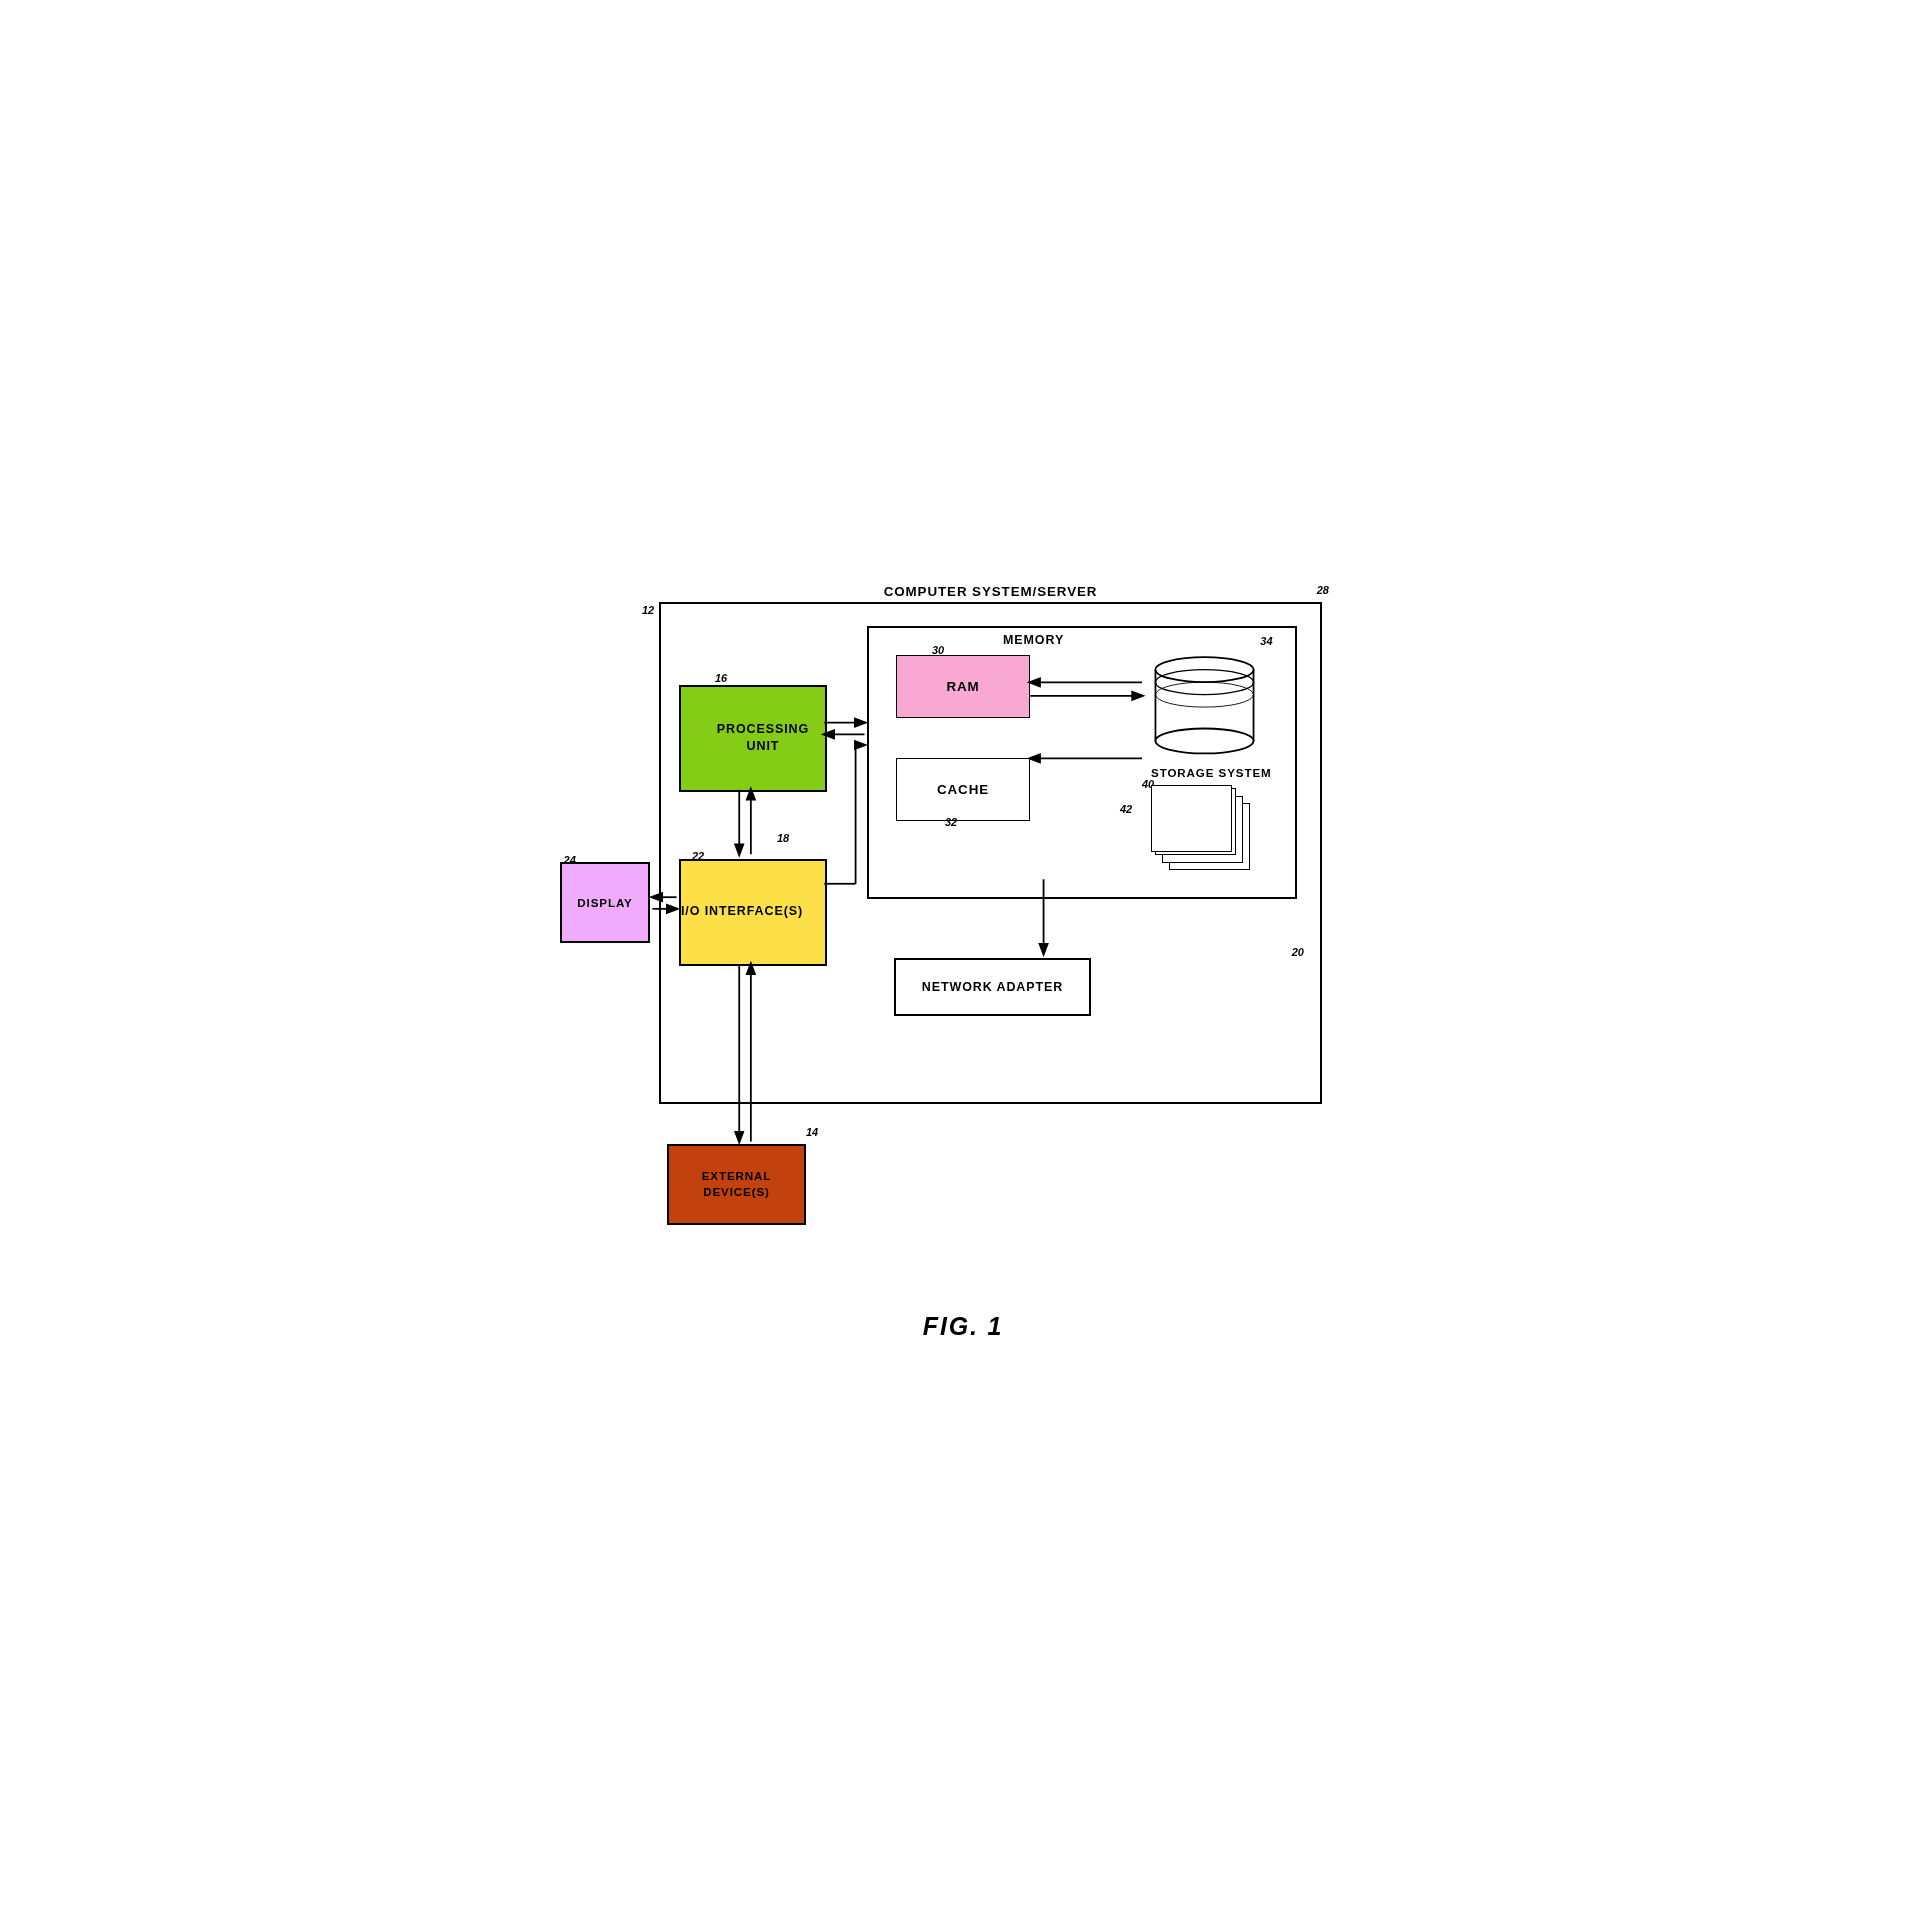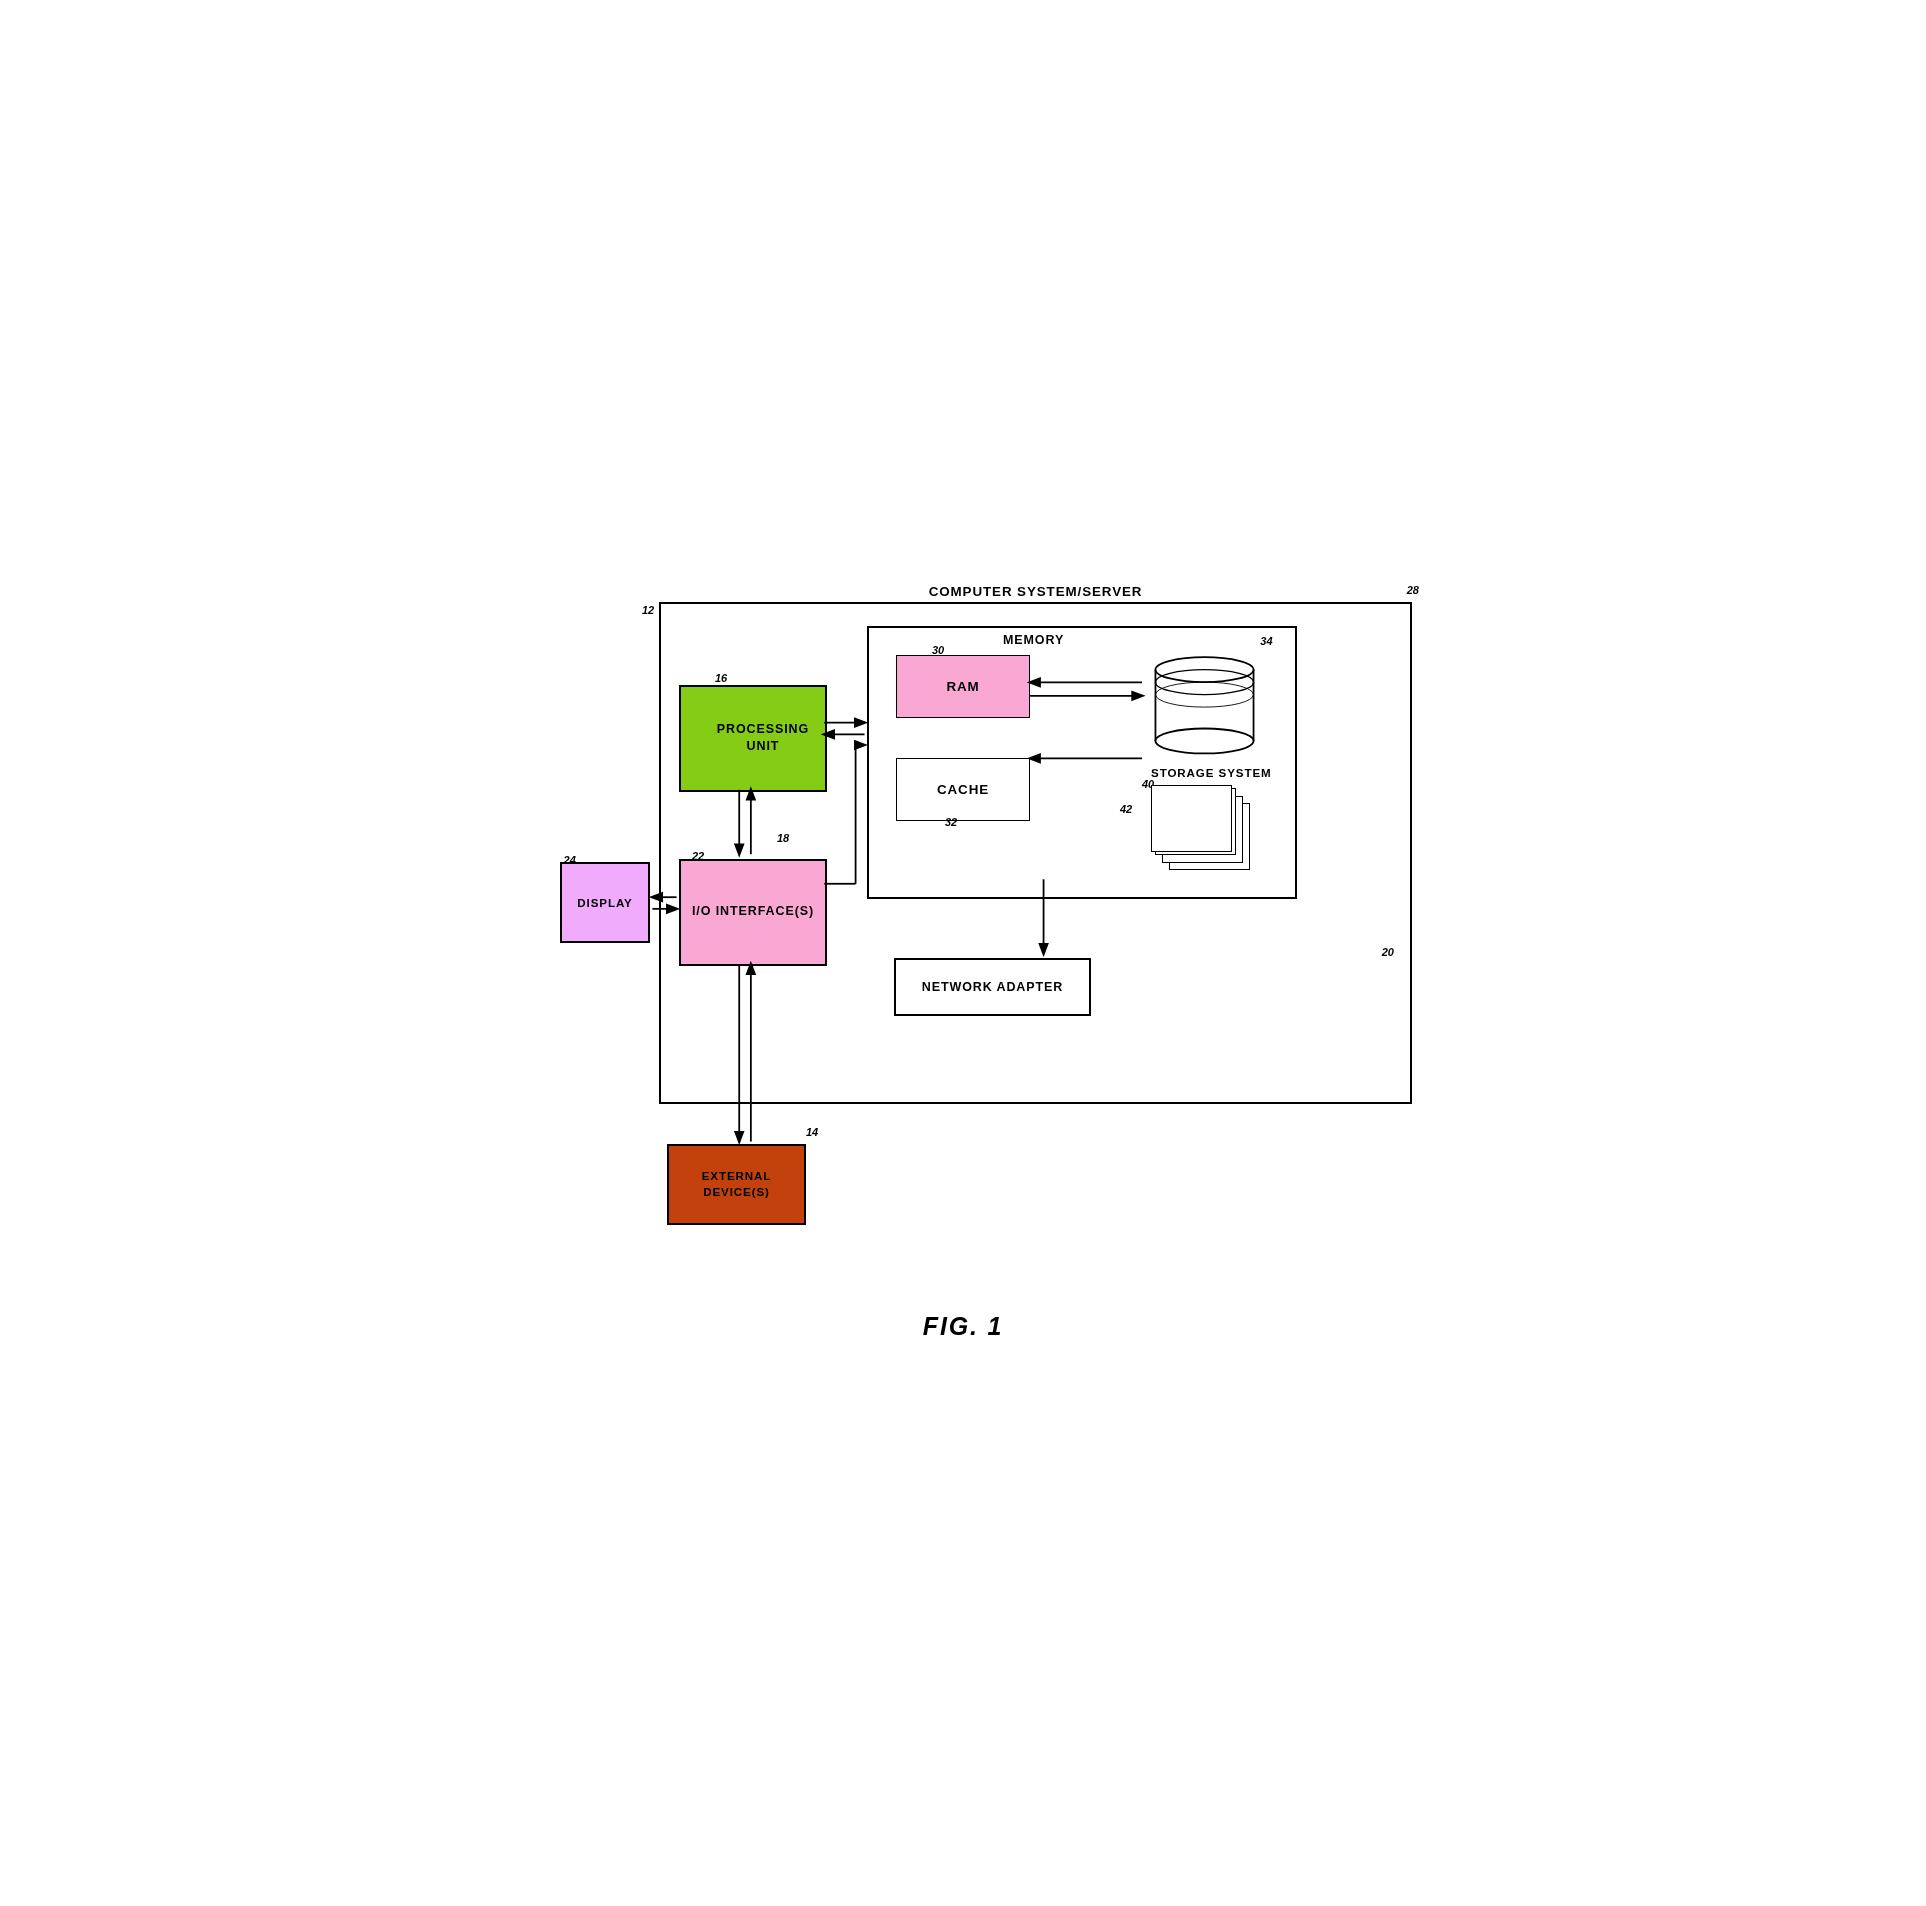--- a/index.html
+++ b/index.html
@@ -18,21 +18,21 @@
       position: relative;
       width: 806px;
       height: 734px;
     }
 
     
     .outer-box {
       position: absolute;
       top: 36px;
       left: 99px;
-      width: 753px;
+      width: 663px;
       height: 502px;
       border: 2.2px solid #000;
       background: #fff;
     }
 
     .outer-box-label {
       position: absolute;
       top: -19.7px;
       left: 50%;
       transform: translateX(-50%);
@@ -94,24 +94,23 @@
     }
 
     
     .io-box {
       position: absolute;
       top: 260px;
       left: 27px;
       width: 148px;
       height: 107px;
       border: 2.2px solid #000;
-      background: #f9a8d4;
-      display: flex;
-      align-items: center;
-      justify-content: center;
+      background: #fde047;
+      display: flex;
+      align-items: center;
     }
 
     .io-label {
       font-size: 12.5px;
       font-weight: bold;
       letter-spacing: 0.9px;
       text-align: center;
       line-height: 1.4;
     }
 

